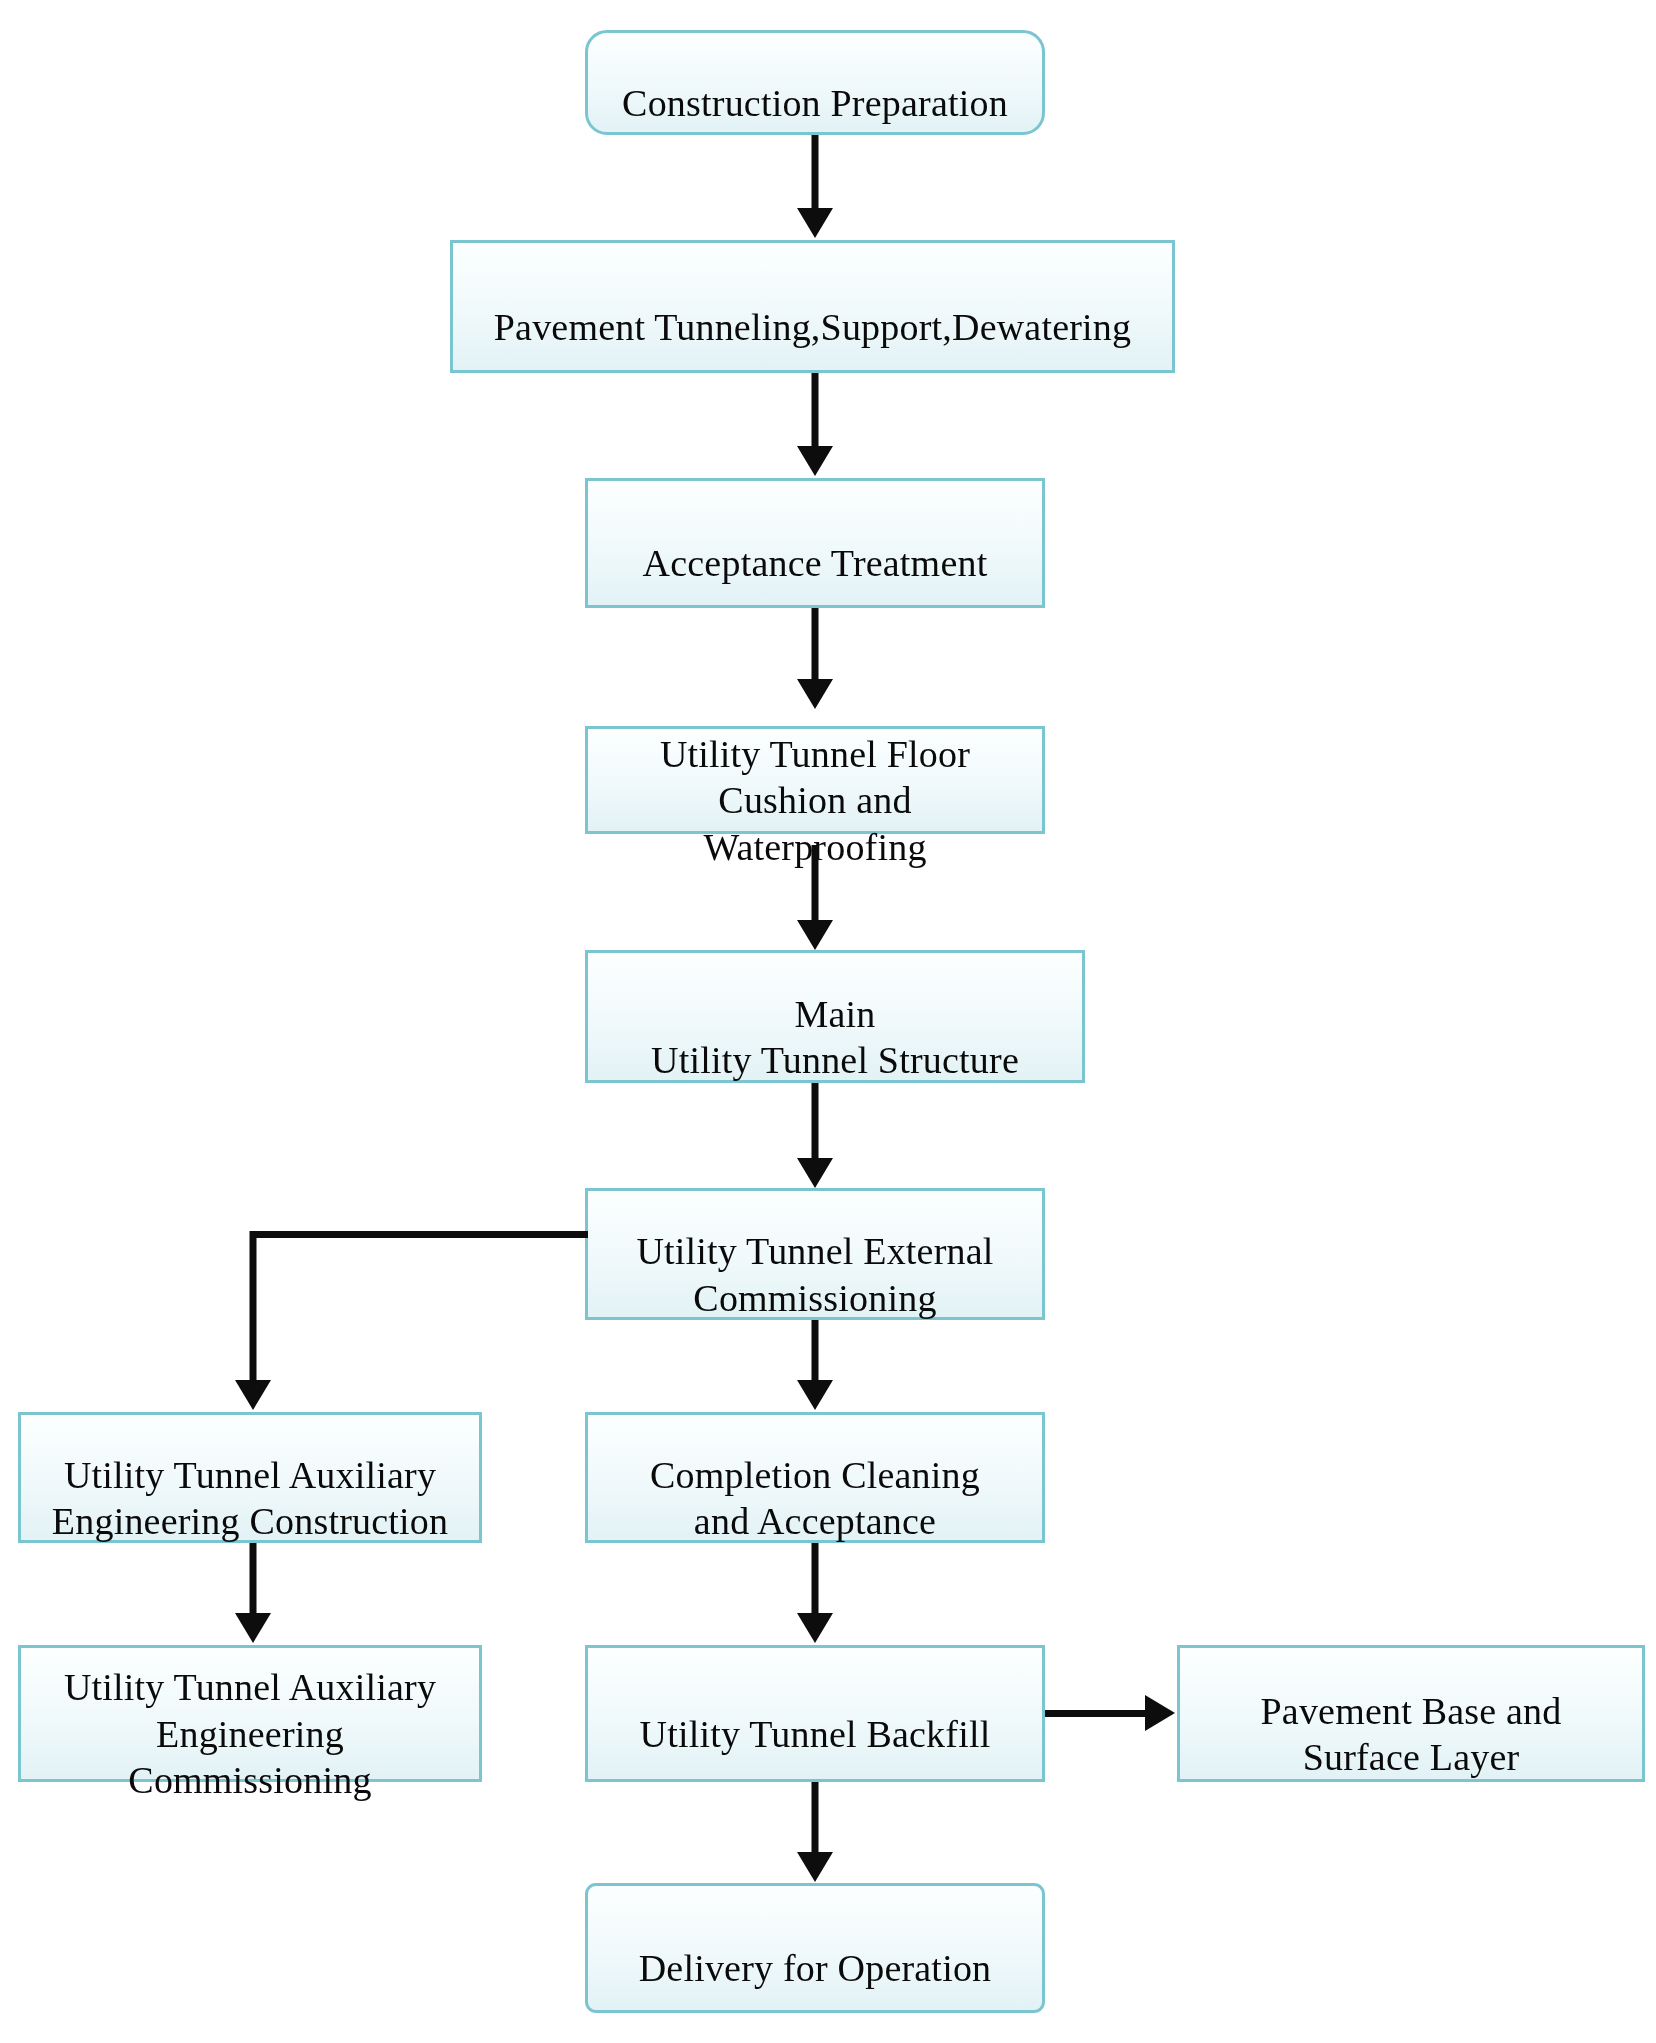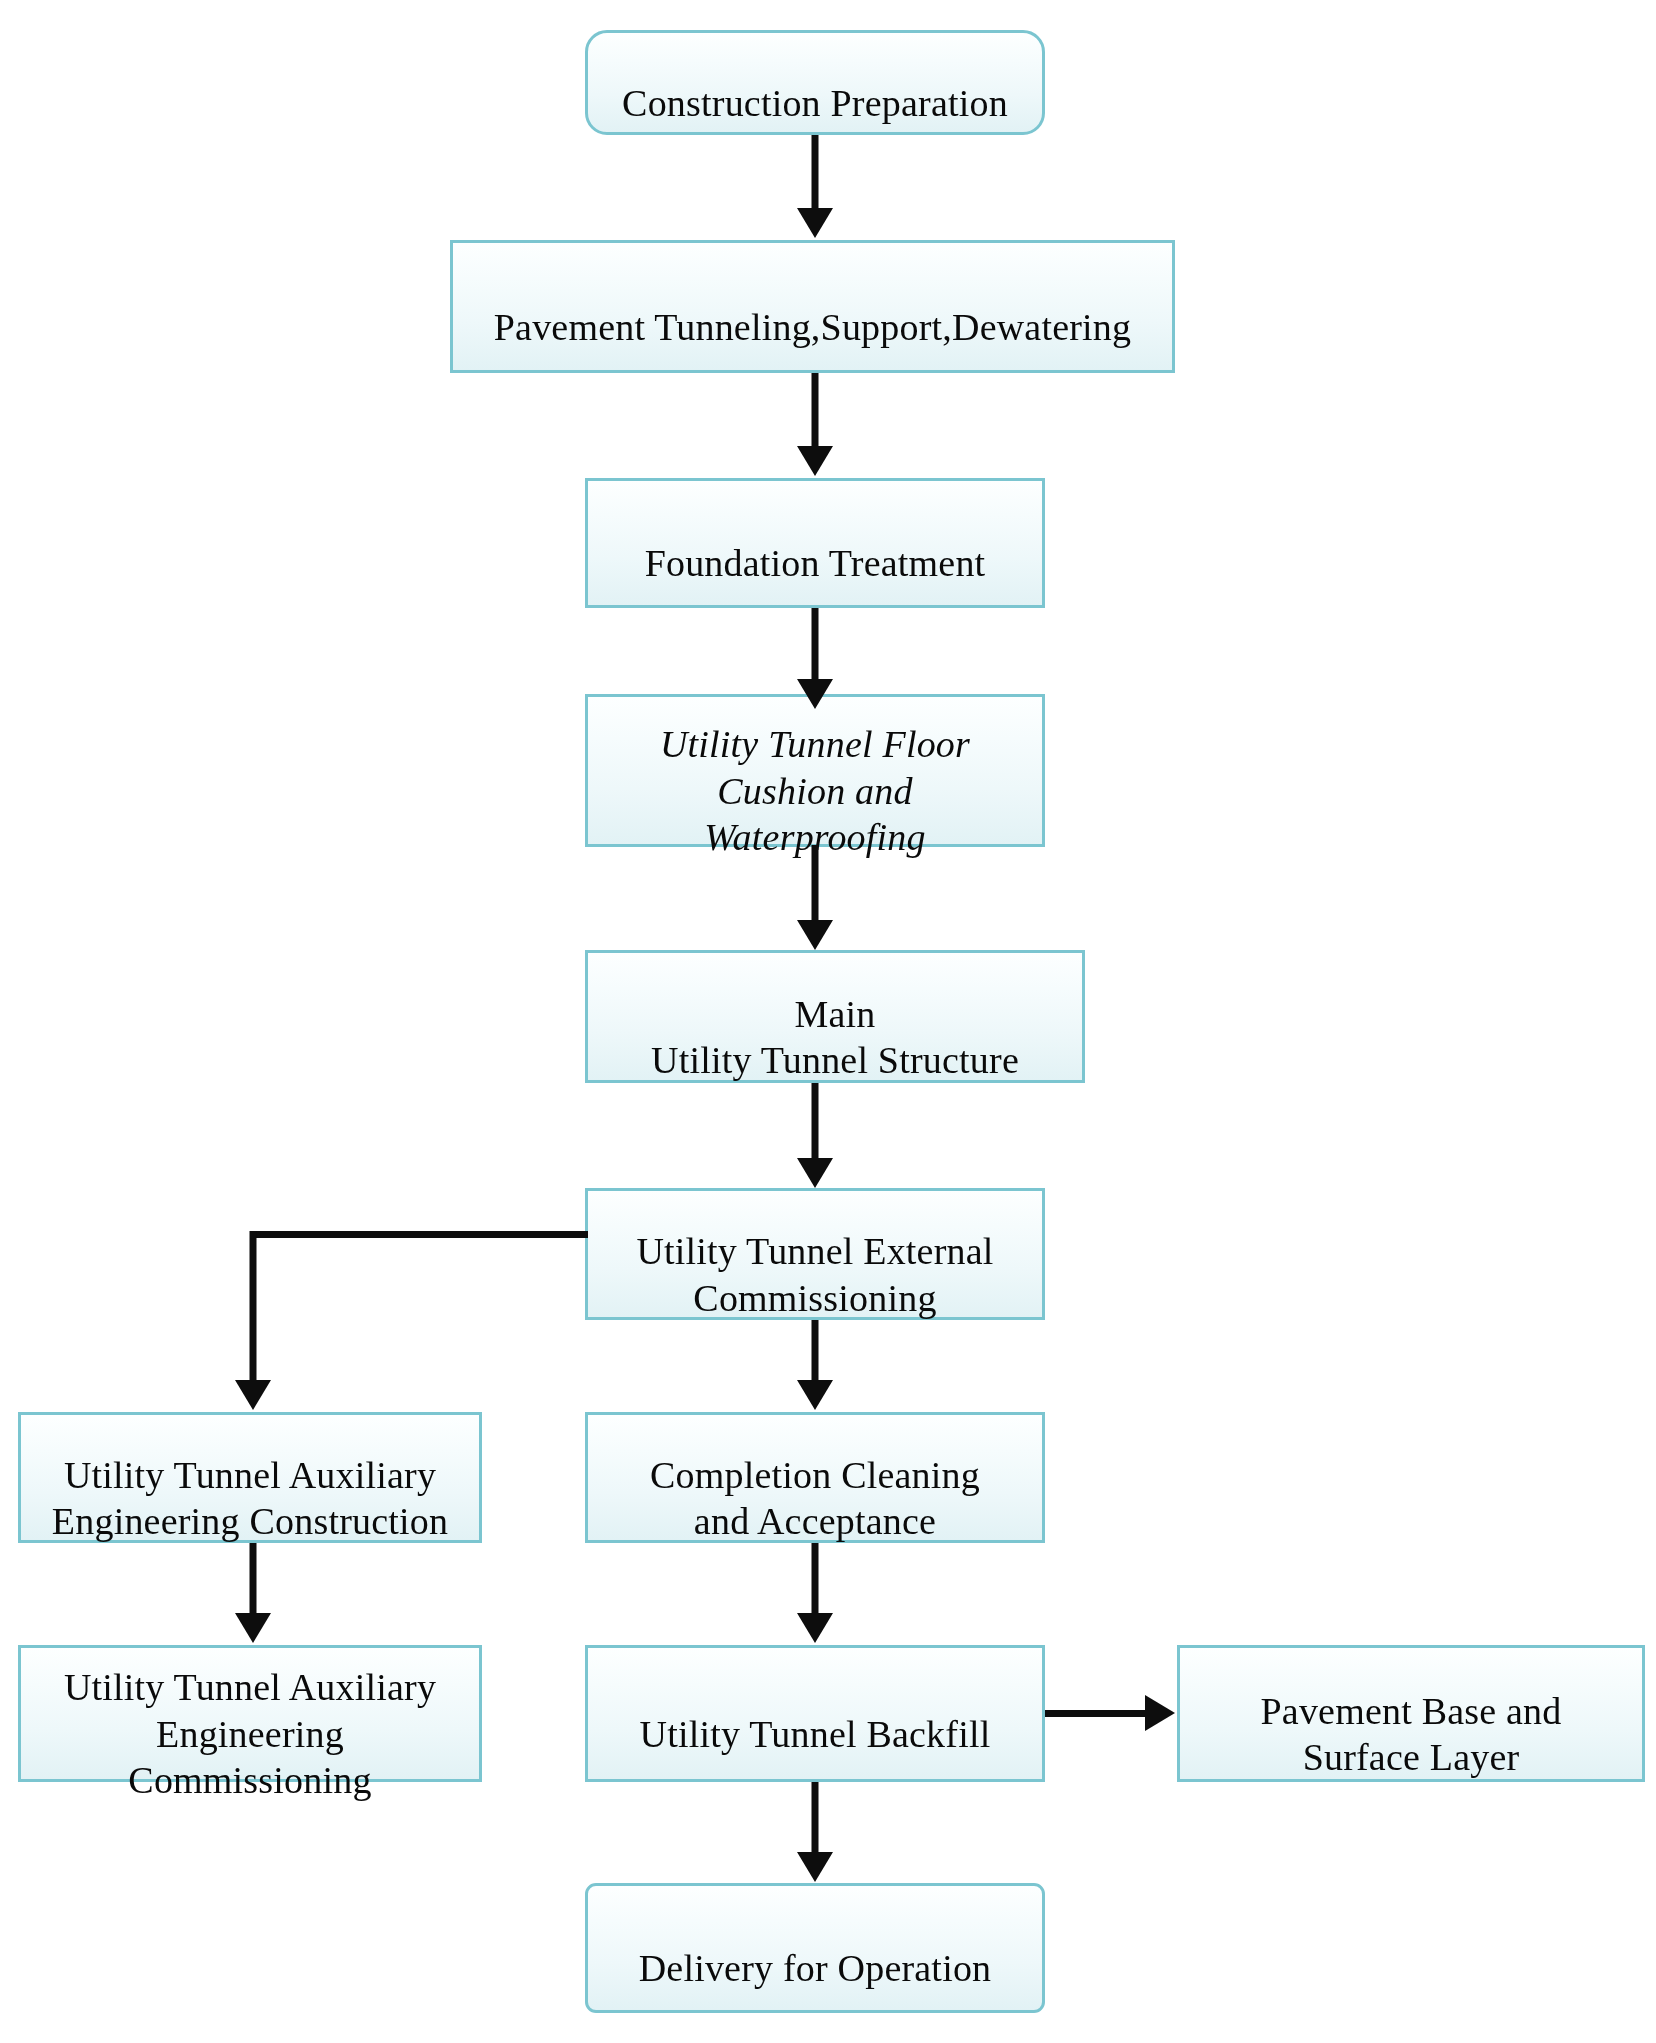--- a/index.html
+++ b/index.html
@@ -81,24 +81,24 @@
 
   <div class="node rounded" style="left:585px; top:30px; width:460px; height:105px;">
     <span class="txt">Construction Preparation</span>
   </div>
 
   <div class="node" style="left:450px; top:240px; width:725px; height:133px;">
     <span class="txt">Pavement Tunneling,Support,Dewatering</span>
   </div>
 
   <div class="node" style="left:585px; top:478px; width:460px; height:130px;">
-    <span class="txt">Foundation Treatment</span>
+    <span class="txt">Acceptance Treatment</span>
   </div>
 
-  <div class="node" style="left:585px; top:694px; width:460px; height:153px;font-style:italic;">
+  <div class="node" style="left:585px; top:726px; width:460px; height:108px;">
     <span class="txt">Utility Tunnel Floor
 Cushion and
 Waterproofing</span>
   </div>
 
   <div class="node" style="left:585px; top:950px; width:500px; height:133px;">
     <span class="txt">Main
 Utility Tunnel Structure</span>
   </div>
 

